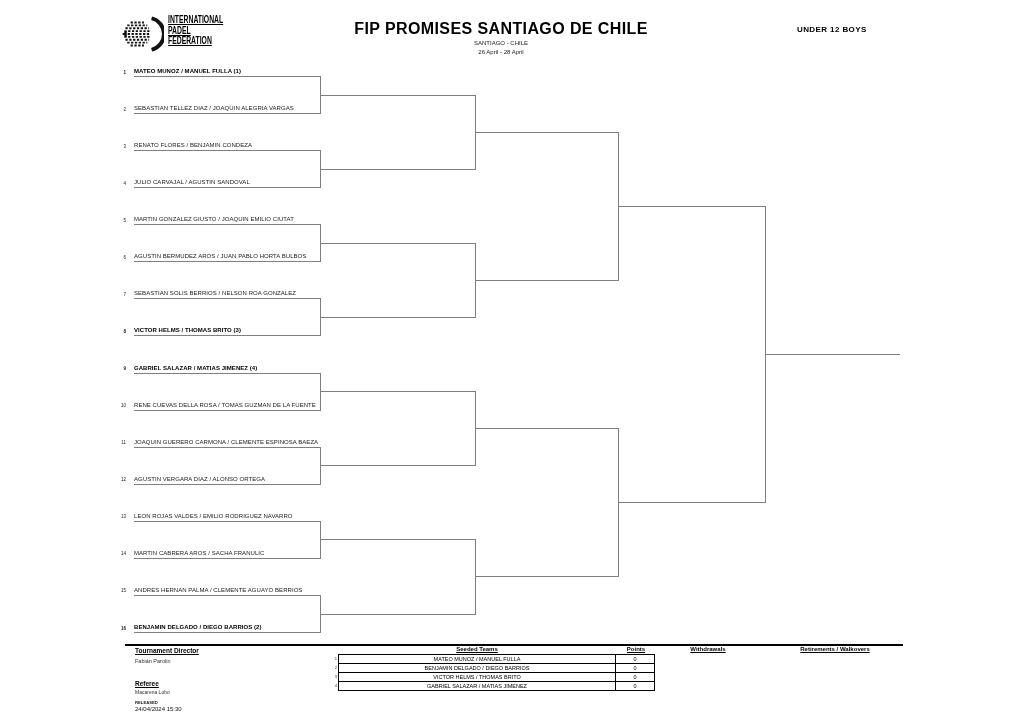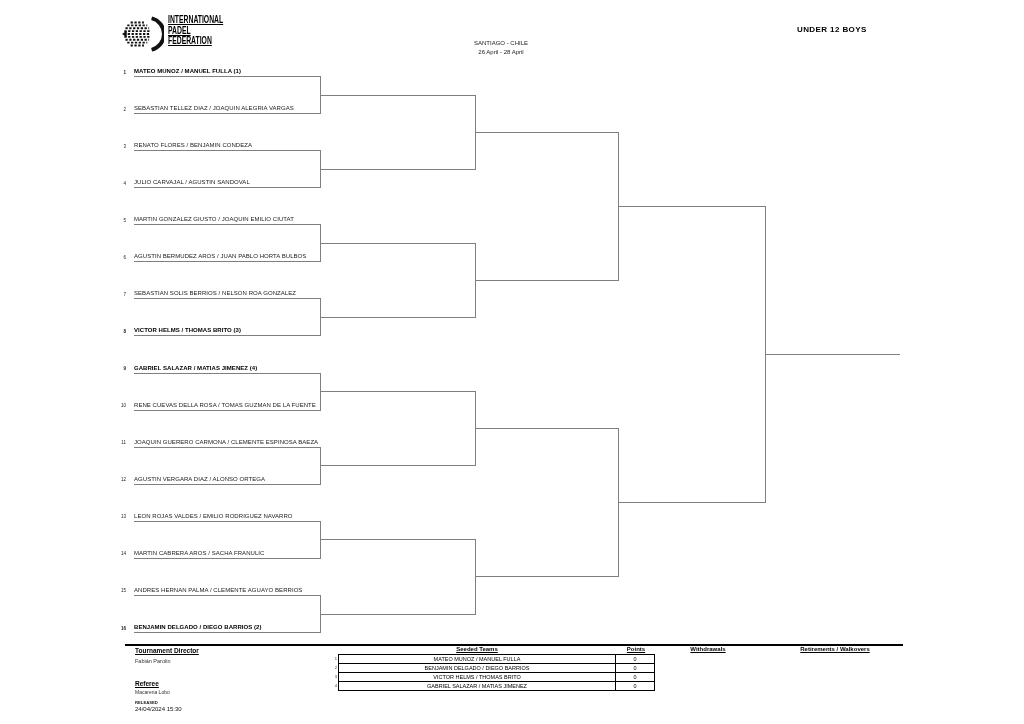--- a/index.html
+++ b/index.html
@@ -64,20 +64,21 @@
       <path d="M 31 3.5 A 17 17 0 0 1 31 36.5" stroke="#111" stroke-width="4" fill="none"></path>
       <polygon points="5,16.5 5,23.5 0,20" fill="#111"></polygon>
     </svg>
     <div class="logo-text">
       <div>INTERNATIONAL</div>
       <div>PADEL</div>
       <div>FEDERATION</div>
     </div>
   </div>
 
+  <div class="title">FIP PROMISES SANTIAGO DE CHILE</div>
   <div class="subtitle" style="top:40px;">SANTIAGO - CHILE</div>
   <div class="subtitle" style="top:49px;">26 April - 28 April</div>
   <div class="category">UNDER 12 BOYS</div>
 
   <div id="bracket" class="abs" style="left:0;top:0;width:1024px;height:724px;">
       <div class="seed b" style="left: 112px; top: 69.5px;">1</div>
       <div class="tname b" style="left: 134px; top: 68px;">MATEO MUNOZ / MANUEL FULLA (1)</div>
       <div class="bl" style="left: 134px; top: 76px; width: 186px; height: 1px; background: rgb(127, 127, 127);"></div>
       <div class="seed" style="left: 112px; top: 106.57px;">2</div>
       <div class="tname" style="left: 134px; top: 105.07px;">SEBASTIAN TELLEZ DIAZ / JOAQUIN ALEGRIA VARGAS</div>

